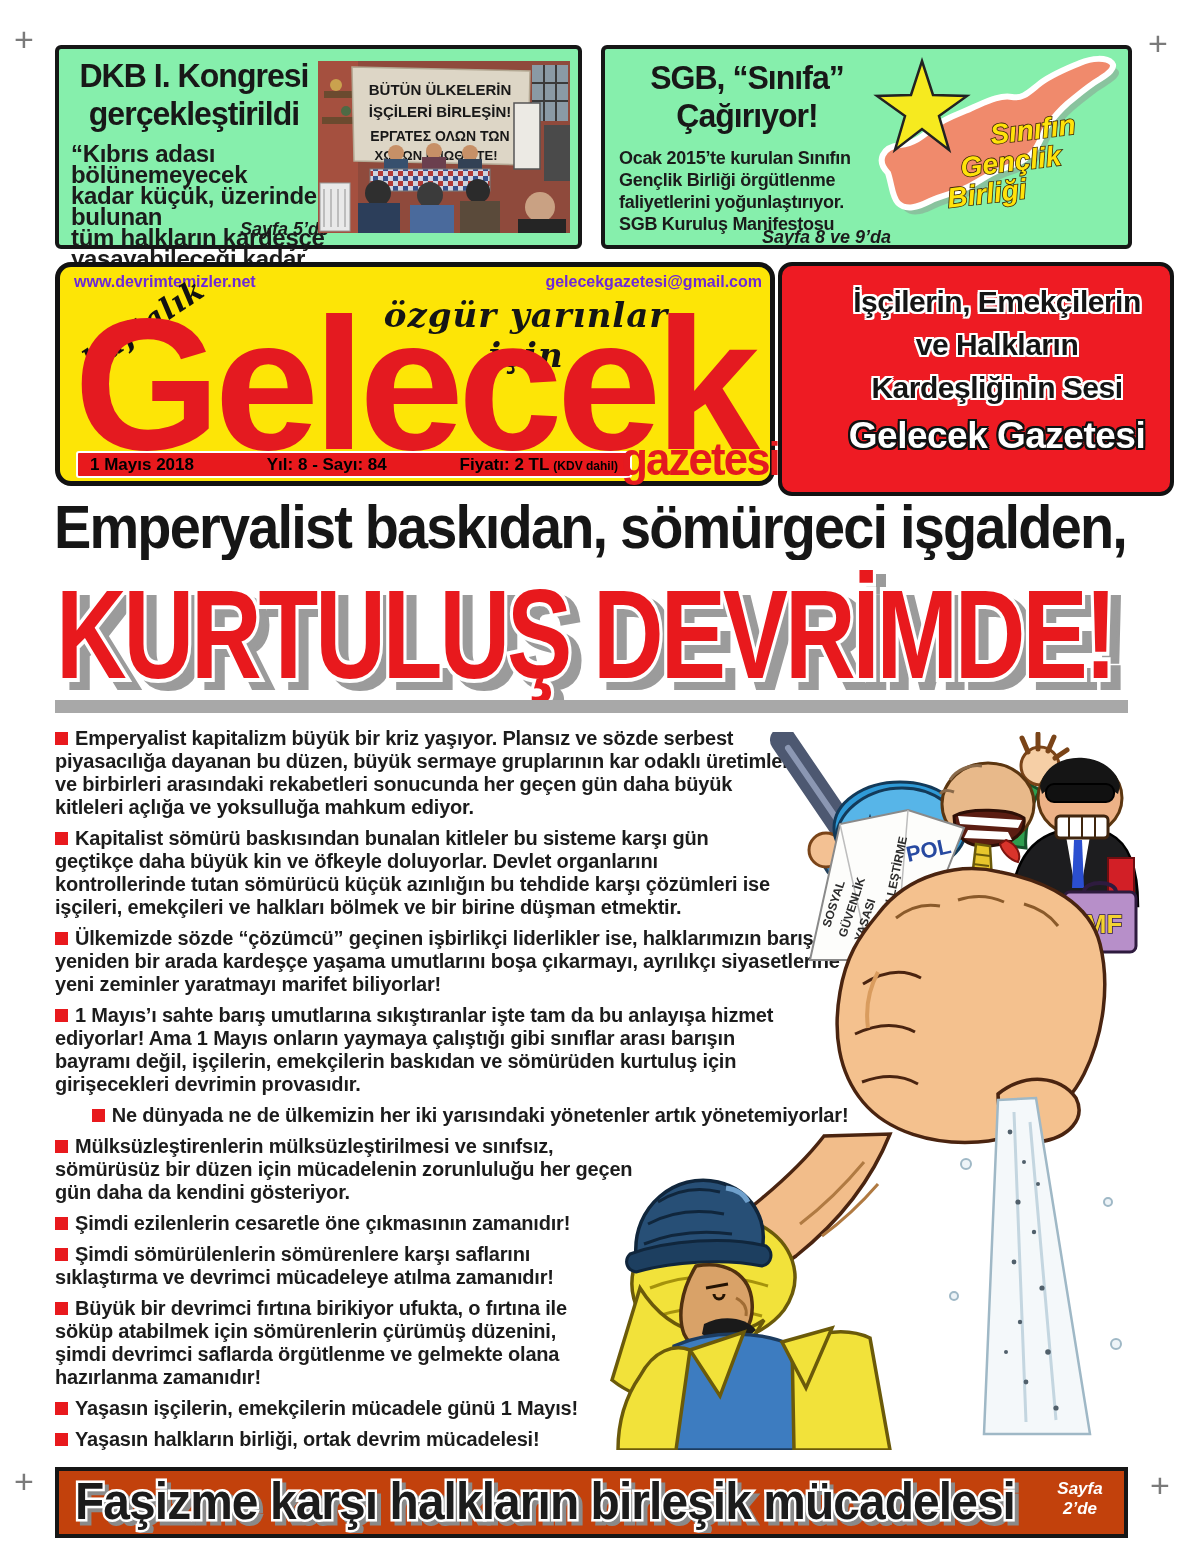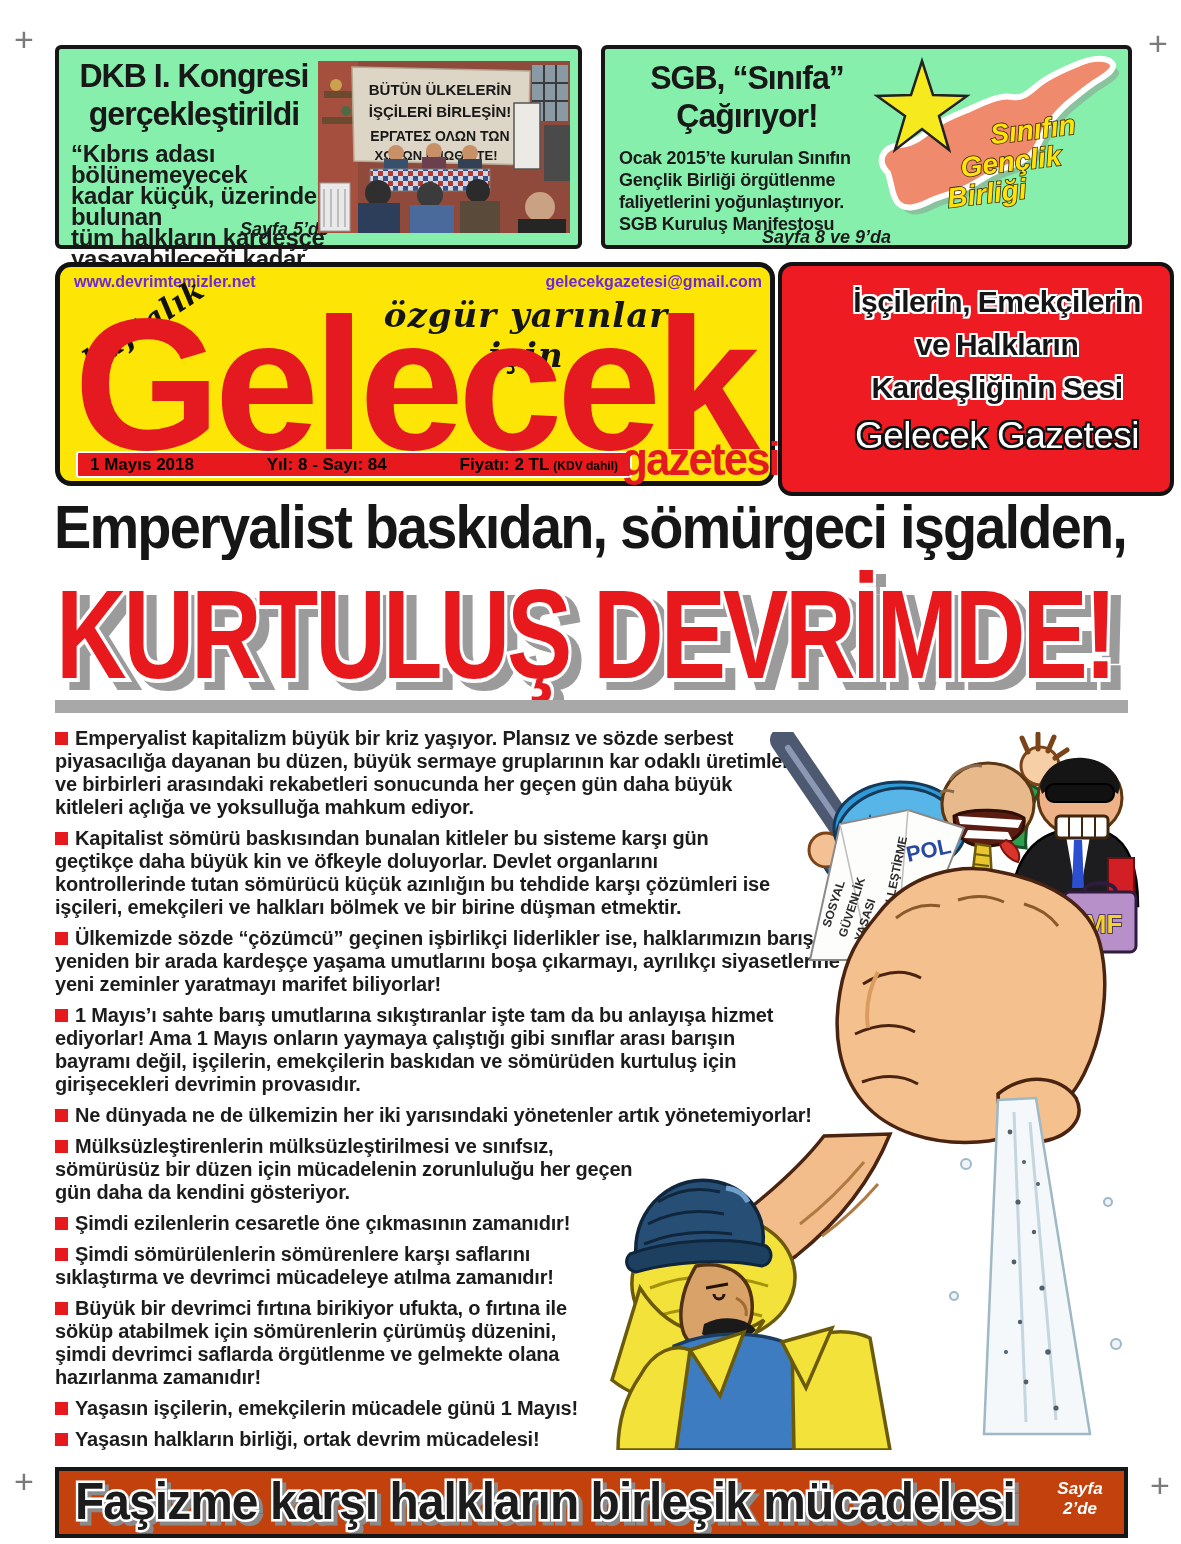--- a/index.html
+++ b/index.html
@@ -40,38 +40,38 @@
           color:#000000;font-weight:bold;font-size:17px;padding:0 12px;}
   #mh-bar .note{font-size:12px;margin-left:4px;}
   #mh-sub{position:absolute;left:556px;top:164px;width:150px;text-align:center;color:#e41a20;
           font-weight:bold;font-size:47px;letter-spacing:-2px;transform:scaleX(.93);transform-origin:center;}
 
   
   #sidebox{position:absolute;left:778px;top:262px;width:346px;height:212px;background:#ee1b23;
            border:4px solid #121212;border-radius:14px;text-align:center;padding-top:14px;box-sizing:content-box;padding-left:42px;}
   .sb-line{font-weight:bold;font-size:30px;line-height:43px;color:#151515;letter-spacing:-0.5px;
            text-shadow:-2px -2px 0 #fff,2px -2px 0 #fff,-2px 2px 0 #fff,2px 2px 0 #fff,0 -2px 0 #fff,0 2px 0 #fff,-2px 0 0 #fff,2px 0 0 #fff;}
-  #sb-name{font-weight:normal;font-size:37px;line-height:44px;color:#ffffff;margin-top:5px;letter-spacing:-0.5px;
+  #sb-name{font-weight:bold;font-size:37px;line-height:44px;color:#ffffff;margin-top:5px;letter-spacing:-0.5px;
            text-shadow:-2px -2px 0 #111,2px -2px 0 #111,-2px 2px 0 #111,2px 2px 0 #111,0 -2px 0 #111,0 2px 0 #111,-2px 0 0 #111,2px 0 0 #111;}
 
   
   svg text{font-family:"Liberation Sans",sans-serif;}
   #kicker{position:absolute;left:48px;top:494px;width:1088px;height:66px;}
   #bighead{position:absolute;left:46px;top:556px;width:1094px;height:150px;}
   #graybar{position:absolute;left:55px;top:700px;width:1073px;height:13px;background:#a8a8a8;}
 
   
   #article{position:absolute;left:55px;top:727px;width:840px;}
   .para{font-weight:bold;font-size:20px;line-height:23px;color:#1c1c1c;margin-bottom:8px;letter-spacing:-0.2px;}
   .para .bullet{display:inline-block;width:13px;height:13px;background:#e8191d;margin-right:7px;}
   #article .para:nth-of-type(1){max-width:745px;}
   #article .para:nth-of-type(2){max-width:735px;}
   #article .para:nth-of-type(3){max-width:795px;}
   #article .para:nth-of-type(4){max-width:750px;}
-  #article .para:nth-of-type(5){max-width:830px;}
+  #article .para:nth-of-type(5){max-width:830px;text-align:center;}
   #article .para:nth-of-type(6){max-width:600px;}
   #article .para:nth-of-type(7){max-width:525px;}
   #article .para:nth-of-type(8){max-width:535px;}
   #article .para:nth-of-type(9){max-width:520px;}
   #article .para:nth-of-type(10){max-width:560px;}
   #article .para:nth-of-type(11){max-width:525px;}
 
   #cartoon{position:absolute;left:578px;top:732px;width:562px;height:718px;pointer-events:none;}
 
   

